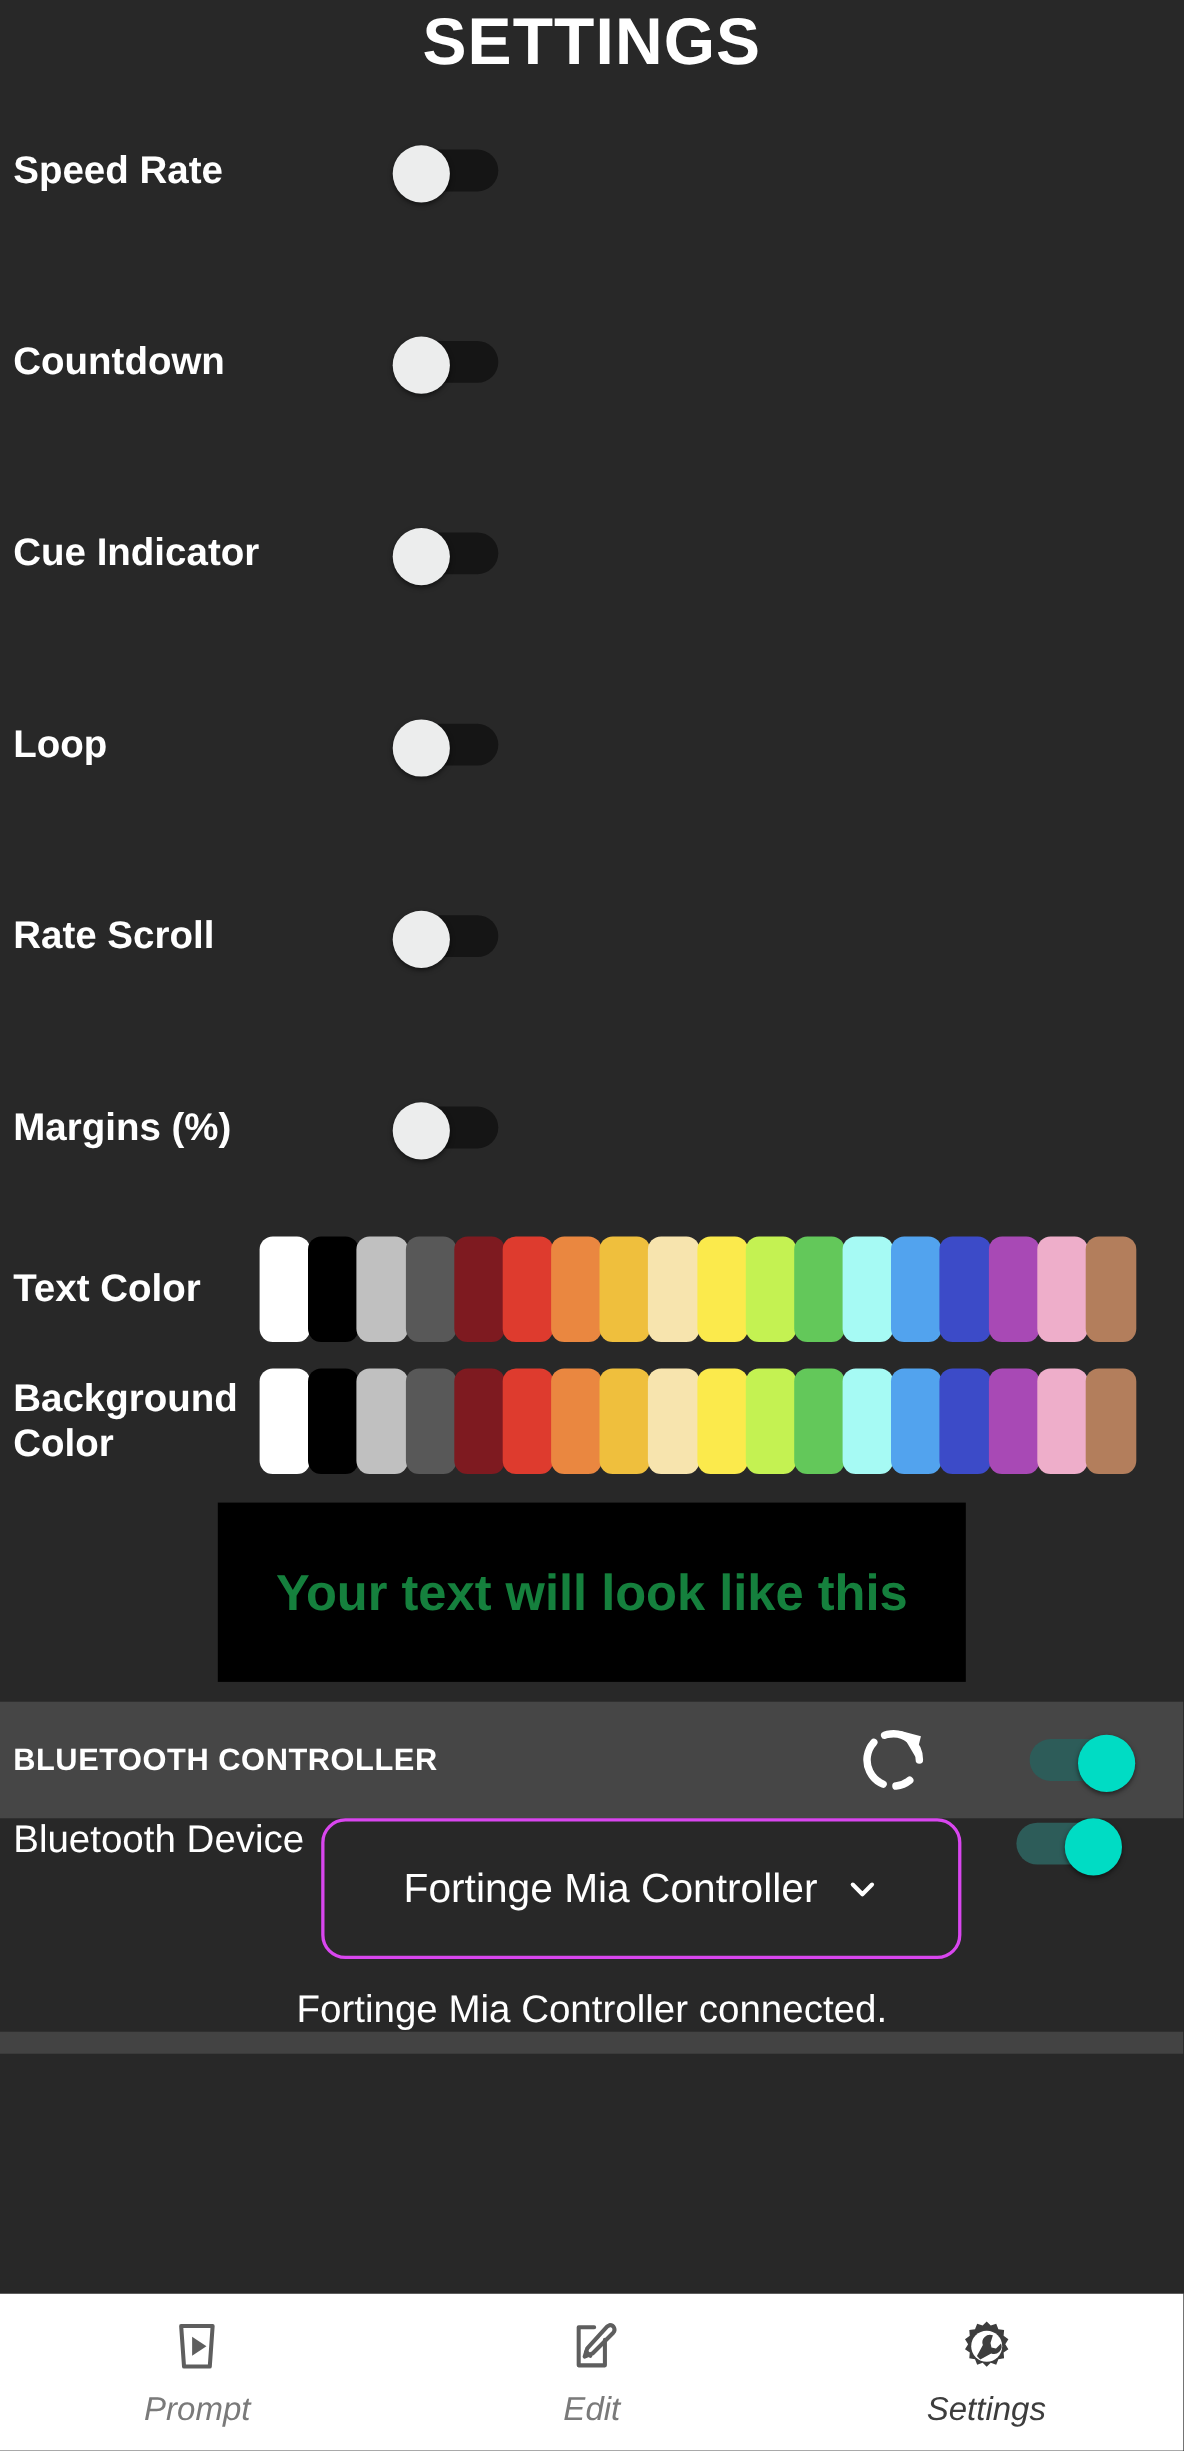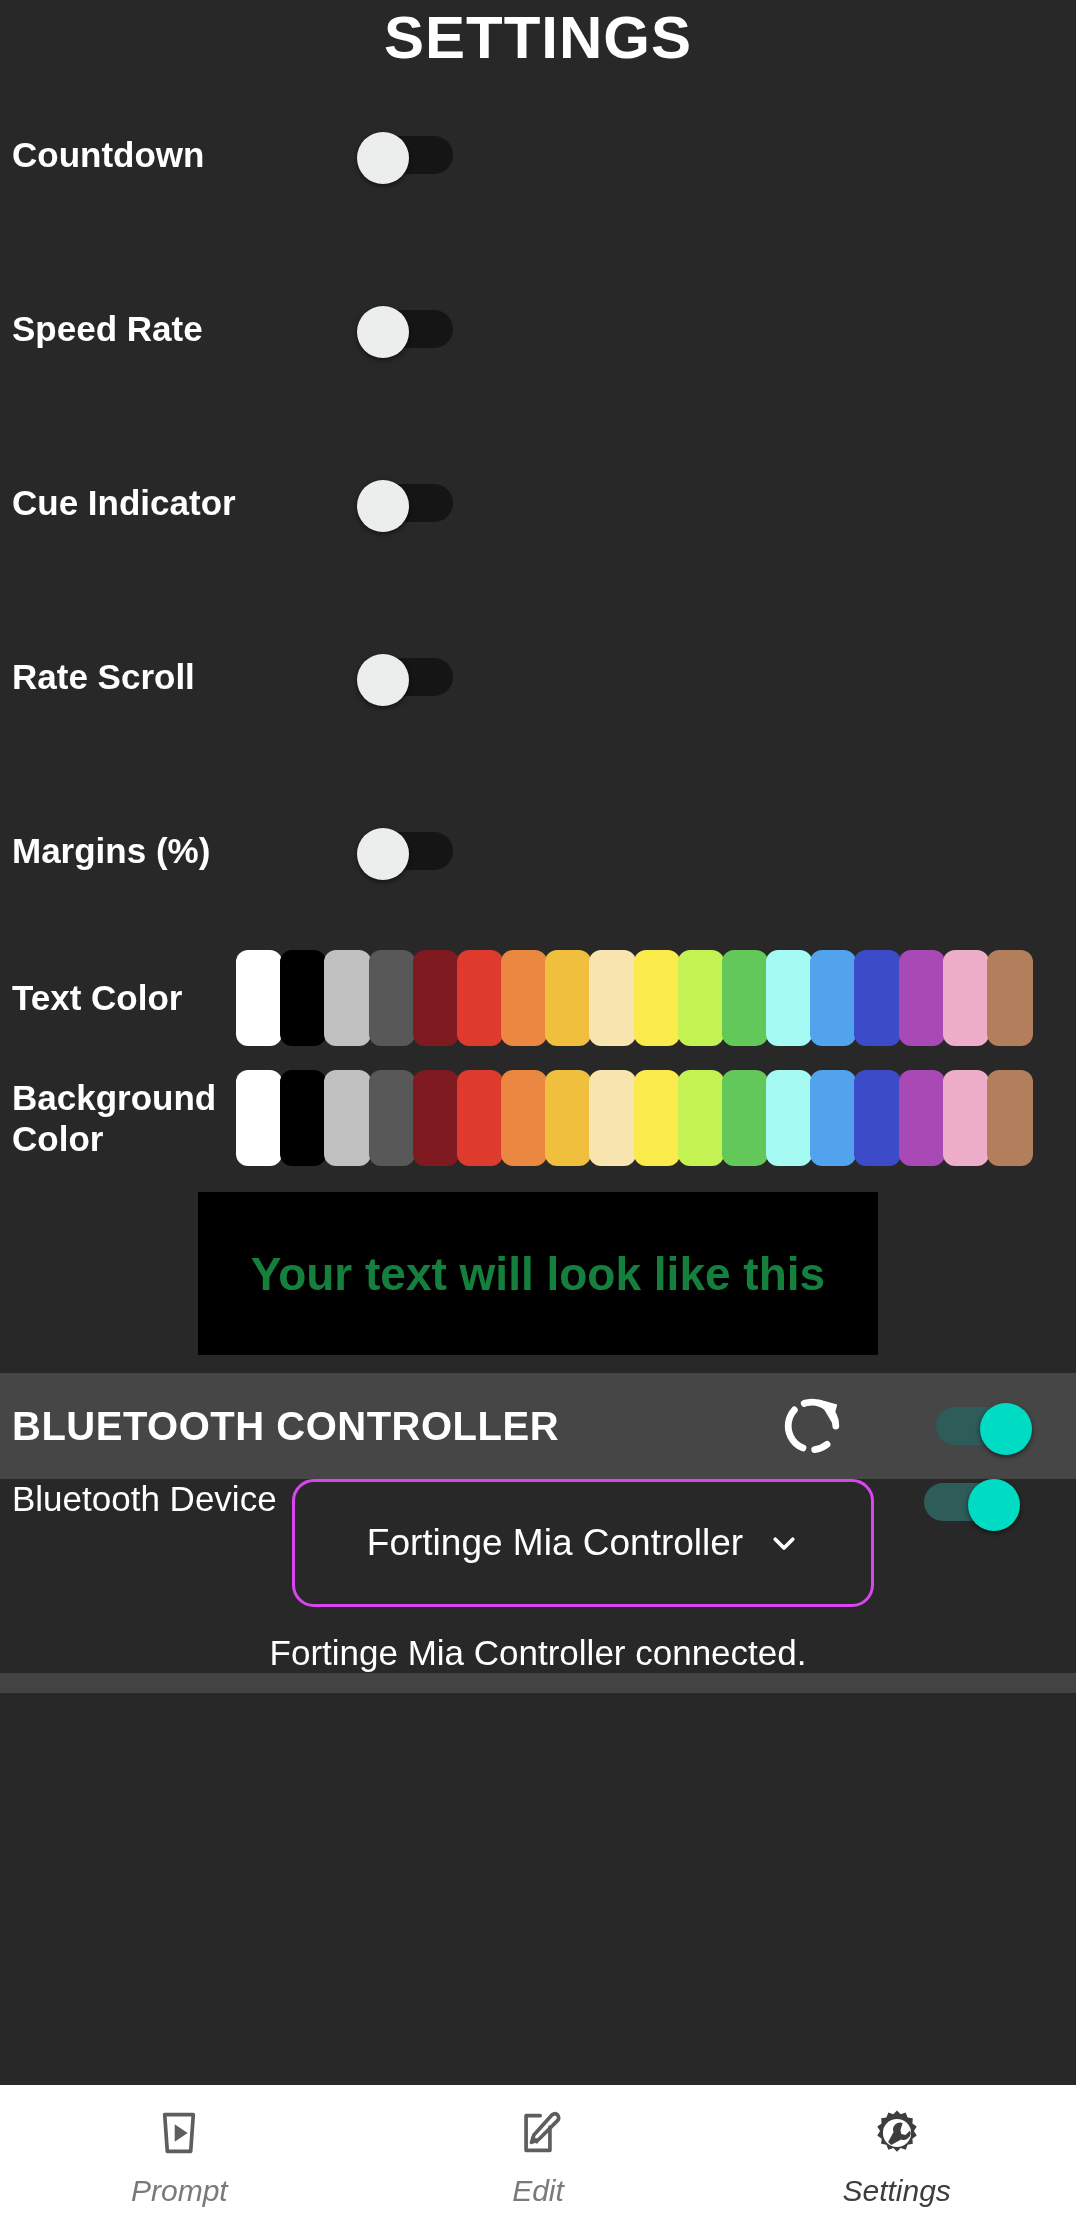--- a/index.html
+++ b/index.html
@@ -124,21 +124,21 @@
   .bt-header {
     background:#464646;
     height:106px;
     display:flex;
     align-items:center;
     padding:0 44px 0 12px;
     gap:0;
   }
   .bt-header-title {
     color:#ffffff;
-    font-size:40px;
+    font-size:28px;
     font-weight:bold;
     letter-spacing:.5px;
     flex:1 1 auto;
   }
   .refresh-icon {
     width:68px; height:68px;
     flex:0 0 68px;
     margin-right:90px;
     display:flex; align-items:center; justify-content:center;
   }
@@ -219,43 +219,50 @@
 </head>
 <body>
 
 <div class="app">
 
   <div class="scroll-body">
 
     <div class="page-title">SETTINGS</div>
 
     <div class="setting-row">
+      <div class="setting-label">Speed Rate</div>
+      <div class="toggle">
+        <div class="track"></div>
+        <div class="knob"></div>
+      </div>
+    </div>
+
+    <div class="setting-row">
       <div class="setting-label">Countdown</div>
       <div class="toggle">
         <div class="track"></div>
         <div class="knob"></div>
       </div>
     </div>
 
     <div class="setting-row">
-      <div class="setting-label">Speed Rate</div>
-      <div class="toggle">
-        <div class="track"></div>
-        <div class="knob"></div>
-      </div>
-    </div>
-
-    <div class="setting-row">
       <div class="setting-label">Cue Indicator</div>
       <div class="toggle">
         <div class="track"></div>
         <div class="knob"></div>
       </div>
     </div>
 
+    <div class="setting-row">
+      <div class="setting-label">Loop</div>
+      <div class="toggle">
+        <div class="track"></div>
+        <div class="knob"></div>
+      </div>
+    </div>
 
     <div class="setting-row">
       <div class="setting-label">Rate Scroll</div>
       <div class="toggle">
         <div class="track"></div>
         <div class="knob"></div>
       </div>
     </div>
 
     <div class="setting-row">

